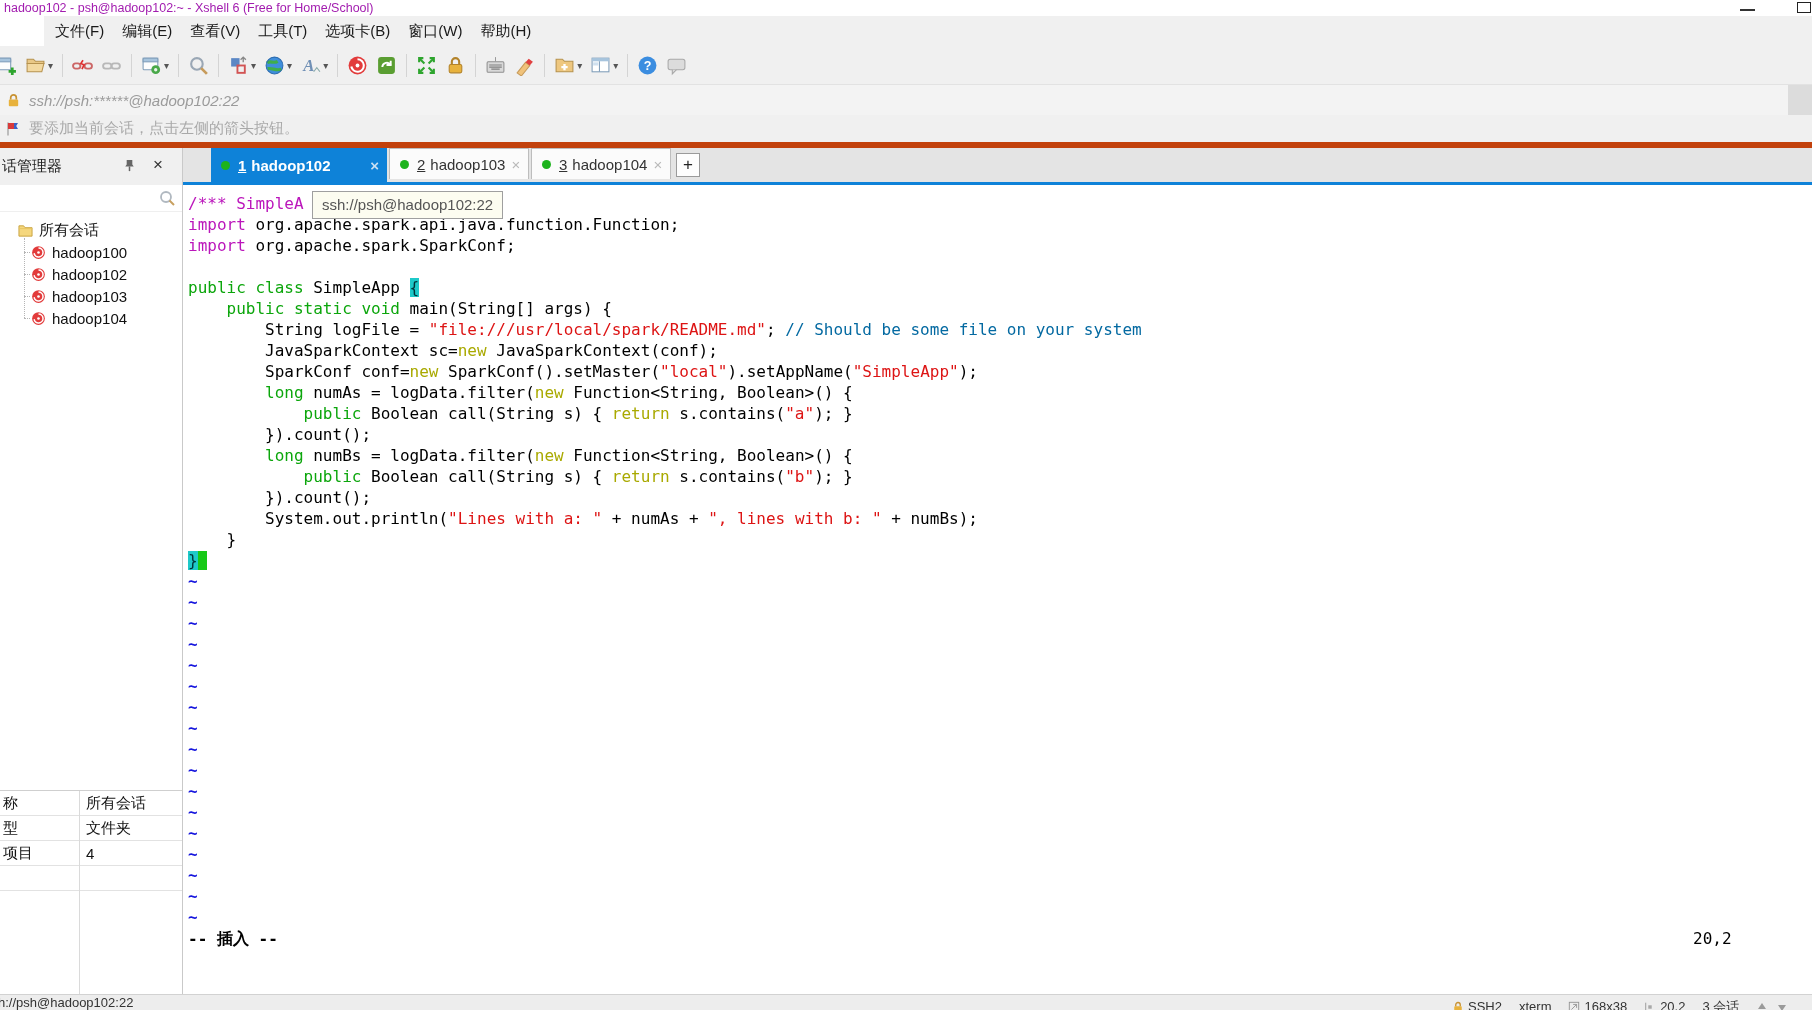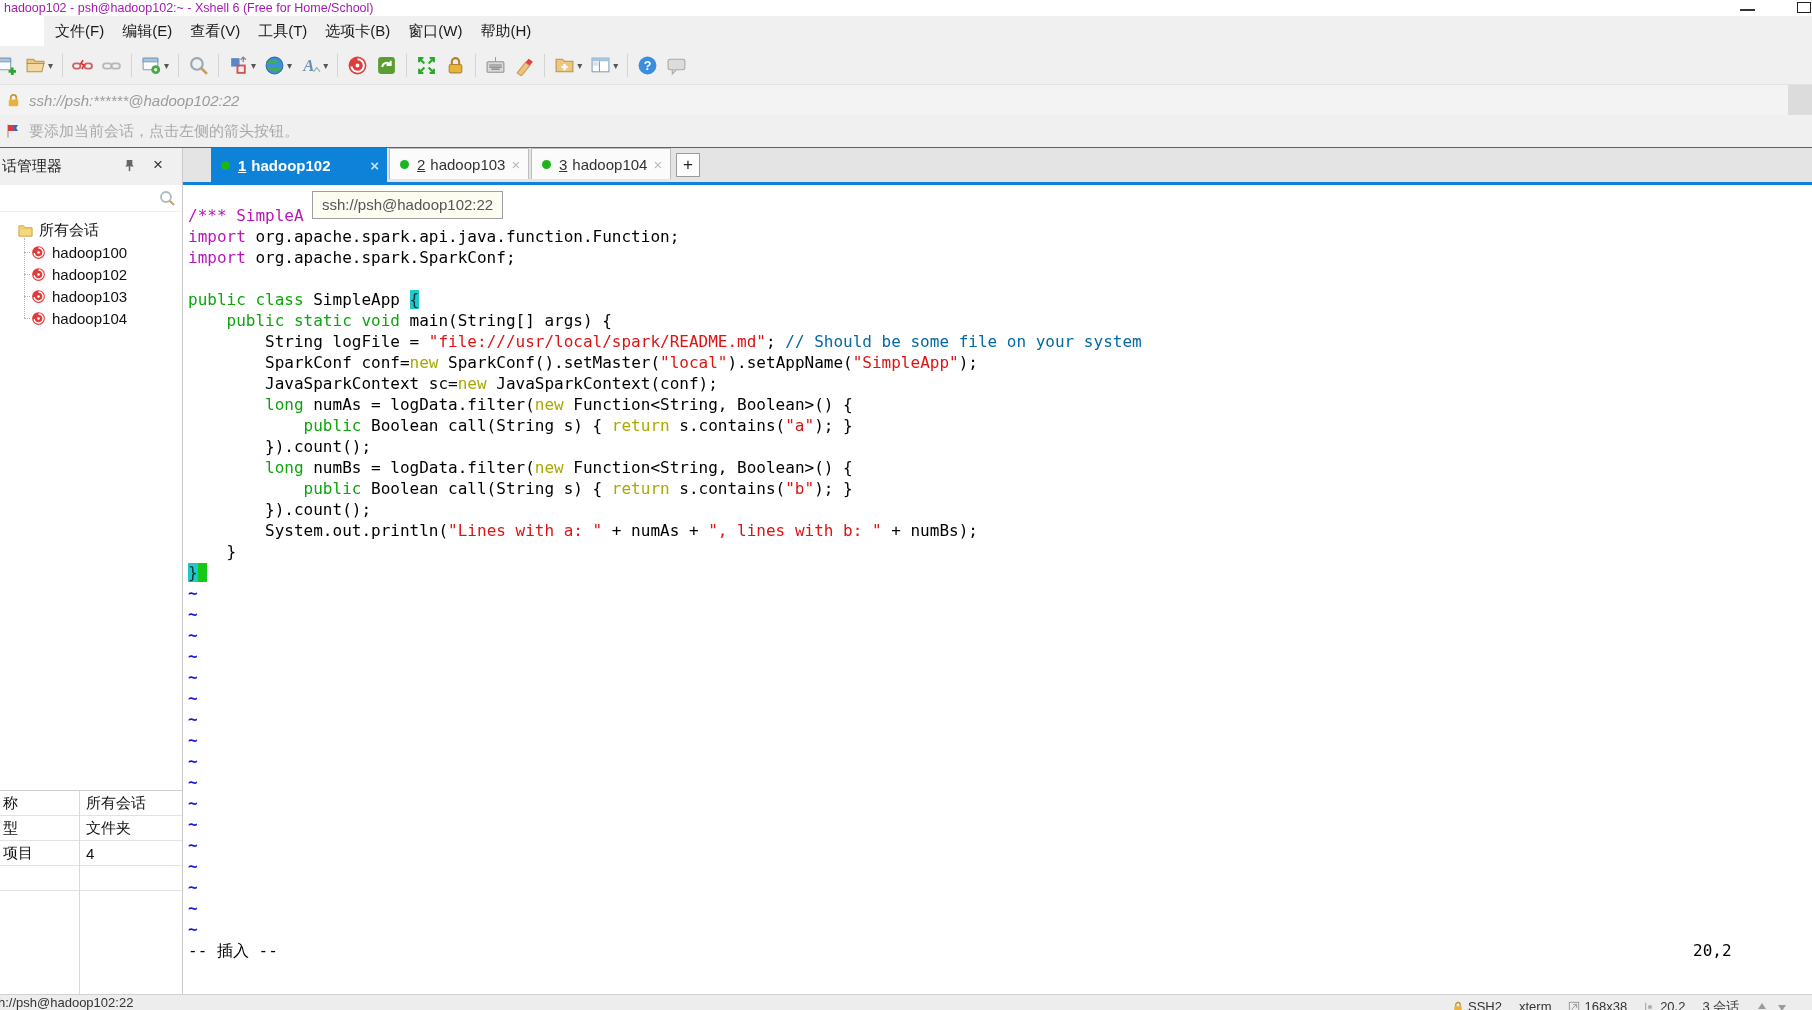--- a/index.html
+++ b/index.html
@@ -26,21 +26,21 @@
   .tb-sep { width:1px; height:23px; background:#d4d4d4; margin:0 5px; flex:none; }
 
   
   .addressbar { height:31px; background:#f3f3f3; border-top:1px solid #e2e2e2; display:flex;
                 align-items:center; padding-left:6px; font-size:15px; color:#9b9b9b;font-style:italic; }
   .addr-text { margin-left:8px; }
   .addr-right { margin-left:auto; width:24px; height:100%; background:#dcdcdc; }
 
   
   .noticebar { height:33px; background:#f0f0f0; display:flex; align-items:center; padding-left:5px;
-               font-size:15px; color:#a9a9a9; border-bottom:1px solid #c2410c; }
+               font-size:15px; color:#a9a9a9; border-bottom:6px solid #c2410c; }
   .notice-text { margin-left:8px; }
 
   
   .main { display:flex; height:846px; }
 
   
   .sidebar { width:183px; flex:none; border-right:1px solid #c9c9c9; display:flex; flex-direction:column; background:#fff; }
   .sb-header { height:37px; background:#f0f0f0; display:flex; align-items:center; font-size:15px;
                color:#222; padding-left:2px; position:relative; flex:none; }
   .sb-pin { position:absolute; left:122px; top:10px; }
@@ -70,29 +70,29 @@
   .tab:not(.active) { background:#fbfbfb; border:1px solid #bdbdbd; border-bottom:none; height:31px; color:#333; margin-left:2px; width:140px; }
   .tab-dot { width:9px; height:9px; border-radius:50%; background:#1db31d; margin-right:8px; flex:none; }
   .tab-num { text-decoration:underline; }
   .tab-name { margin-left:5px; }
   .tab-close { margin-left:auto; font-size:15px; color:#c9dff2; padding-left:6px; }
   .tab:not(.active) .tab-close { color:#b9b9b9; }
   .newtab { width:24px; height:24px; border:1px solid #9a9a9a; background:#fdfdfd; color:#222;
             font-size:17px; line-height:21px; text-align:center; margin-left:5px; margin-bottom:5px; }
 
   .terminal { flex:1; background:#fff; position:relative; font-family:"DejaVu Sans Mono", monospace;
-              font-size:16px; line-height:21px; padding:20px 0 0 5px; overflow:hidden; }
+              font-size:16px; line-height:21px; padding:8px 0 0 5px; overflow:hidden; }
   .tl { height:21px; white-space:pre; }
   .c-n { color:#000; } .c-m { color:#bb16bb; } .c-k { color:#0ca60c; } .c-s { color:#dd1414; }
   .c-c { color:#0369a1; } .c-y { color:#a9a900; }
   .c-hb { background:#1ec9c9; color:#00333a; }
   .c-cur { background:#17c917; }
   .c-t { color:#1616dd; font-weight:bold; }
   .mode { position:relative; }
-  .mode-text { font-weight:normal; color:#000; }
+  .mode-text { font-weight:bold; color:#000; }
   .ruler { position:absolute; left:1505px; top:0; color:#000; }
   .tooltip { position:absolute; left:129px; top:6px; background:#fcfcf0; border:1px solid #9f9f9f;
              padding:2px 9px 3px; font-family:"Liberation Sans", sans-serif; font-size:15px; color:#555; white-space:nowrap; }
 
   
   .statusbar { height:16px; background:#ededed; border-top:1px solid #d2d2d2; position:relative;
                font-size:13px; color:#333; display:flex; align-items:center; }
   .sb-left { margin-left:-2px; }
   .sb-right { position:absolute; left:1452px; top:4px; height:100%; display:flex; align-items:center; }
   .sbi { display:flex; align-items:center; margin-right:17px; }
@@ -443,22 +443,22 @@
     </div>
     <div class="terminal">
       <div>
           <div class="tl"><span class="c-m">/*** SimpleA</span></div>
           <div class="tl"><span class="c-m">import</span><span class="c-n"> org.apache.spark.api.java.function.Function;</span></div>
           <div class="tl"><span class="c-m">import</span><span class="c-n"> org.apache.spark.SparkConf;</span></div>
           <div class="tl">&nbsp;</div>
           <div class="tl"><span class="c-k">public class</span><span class="c-n"> SimpleApp </span><span class="c-hb">{</span></div>
           <div class="tl"><span class="c-n">    </span><span class="c-k">public static void</span><span class="c-n"> main(String[] args) {</span></div>
           <div class="tl"><span class="c-n">        String logFile = </span><span class="c-s">"file:///usr/local/spark/README.md"</span><span class="c-n">; </span><span class="c-c">// Should be some file on your system</span></div>
+          <div class="tl"><span class="c-n">        JavaSparkContext sc=</span><span class="c-y">new</span><span class="c-n"> JavaSparkContext(conf);</span></div>
           <div class="tl"><span class="c-n">        SparkConf conf=</span><span class="c-y">new</span><span class="c-n"> SparkConf().setMaster(</span><span class="c-s">"local"</span><span class="c-n">).setAppName(</span><span class="c-s">"SimpleApp"</span><span class="c-n">);</span></div>
-          <div class="tl"><span class="c-n">        JavaSparkContext sc=</span><span class="c-y">new</span><span class="c-n"> JavaSparkContext(conf);</span></div>
           <div class="tl"><span class="c-n">        </span><span class="c-k">long</span><span class="c-n"> numAs = logData.filter(</span><span class="c-y">new</span><span class="c-n"> Function&lt;String, Boolean&gt;() {</span></div>
           <div class="tl"><span class="c-n">            </span><span class="c-k">public</span><span class="c-n"> Boolean call(String s) { </span><span class="c-y">return</span><span class="c-n"> s.contains(</span><span class="c-s">"a"</span><span class="c-n">); }</span></div>
           <div class="tl"><span class="c-n">        }).count();</span></div>
           <div class="tl"><span class="c-n">        </span><span class="c-k">long</span><span class="c-n"> numBs = logData.filter(</span><span class="c-y">new</span><span class="c-n"> Function&lt;String, Boolean&gt;() {</span></div>
           <div class="tl"><span class="c-n">            </span><span class="c-k">public</span><span class="c-n"> Boolean call(String s) { </span><span class="c-y">return</span><span class="c-n"> s.contains(</span><span class="c-s">"b"</span><span class="c-n">); }</span></div>
           <div class="tl"><span class="c-n">        }).count();</span></div>
           <div class="tl"><span class="c-n">        System.out.println(</span><span class="c-s">"Lines with a: "</span><span class="c-n"> + numAs + </span><span class="c-s">", lines with b: "</span><span class="c-n"> + numBs);</span></div>
           <div class="tl"><span class="c-n">    }</span></div>
           <div class="tl"><span class="c-hb">}</span><span class="c-cur"> </span></div>
           <div class="tl"><span class="c-t">~</span></div>

